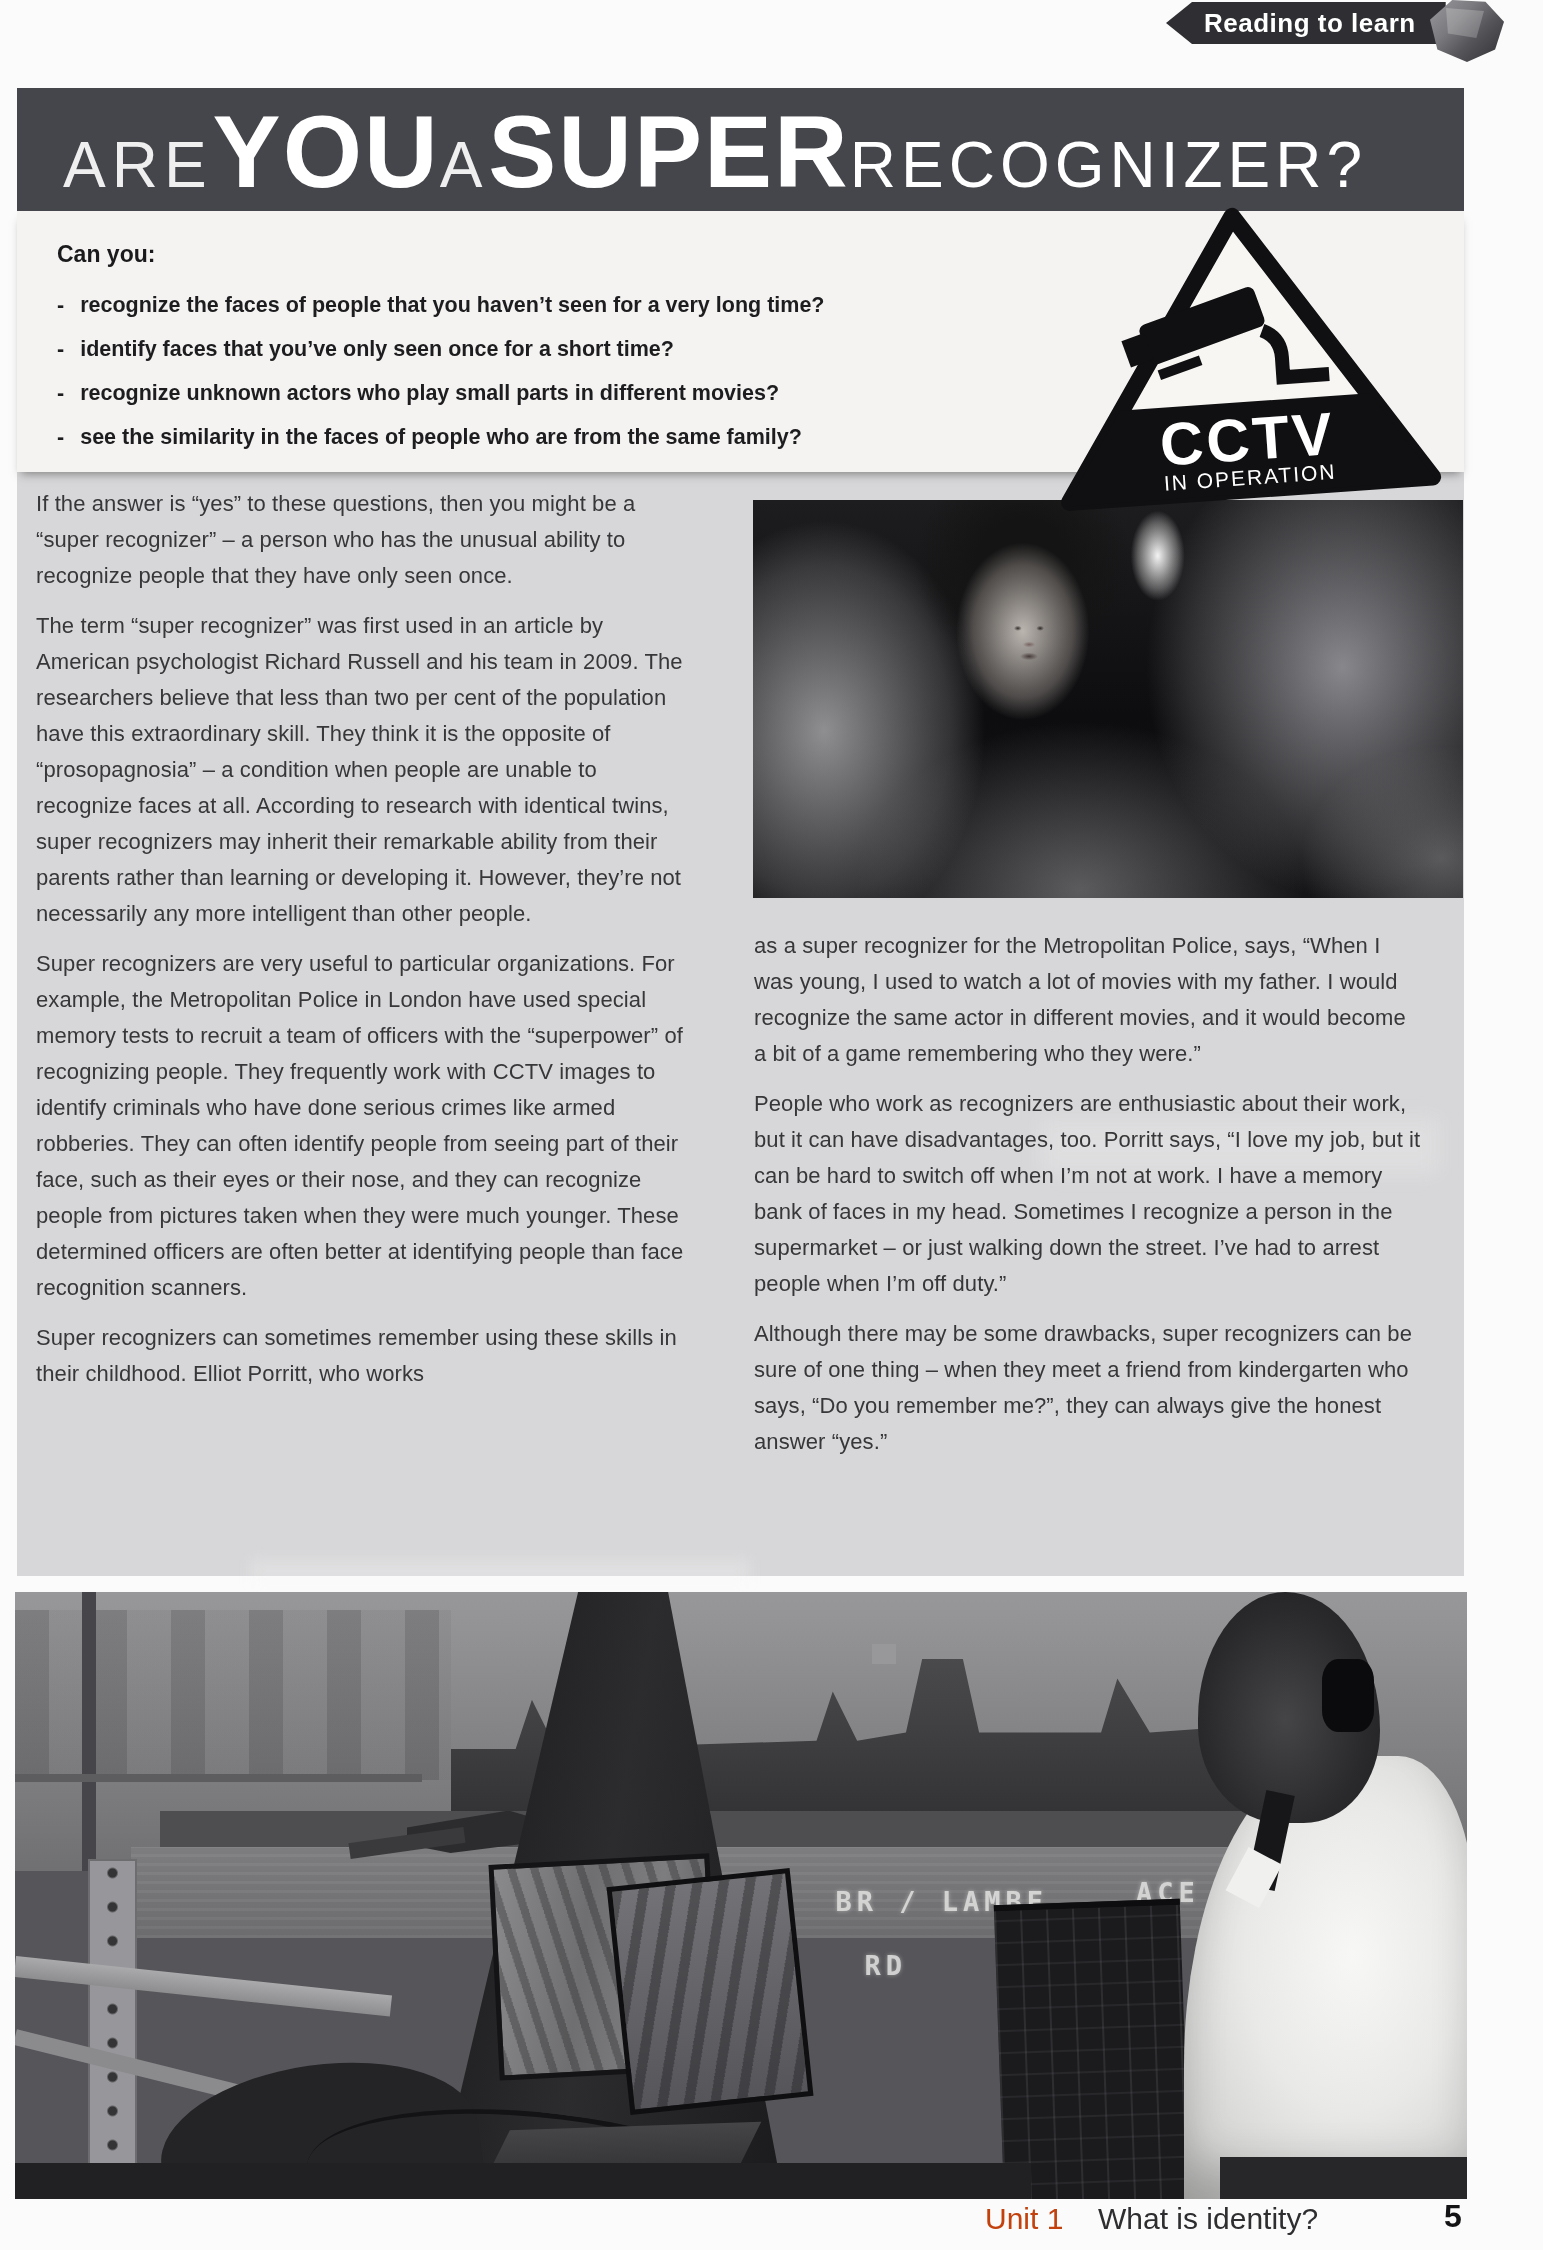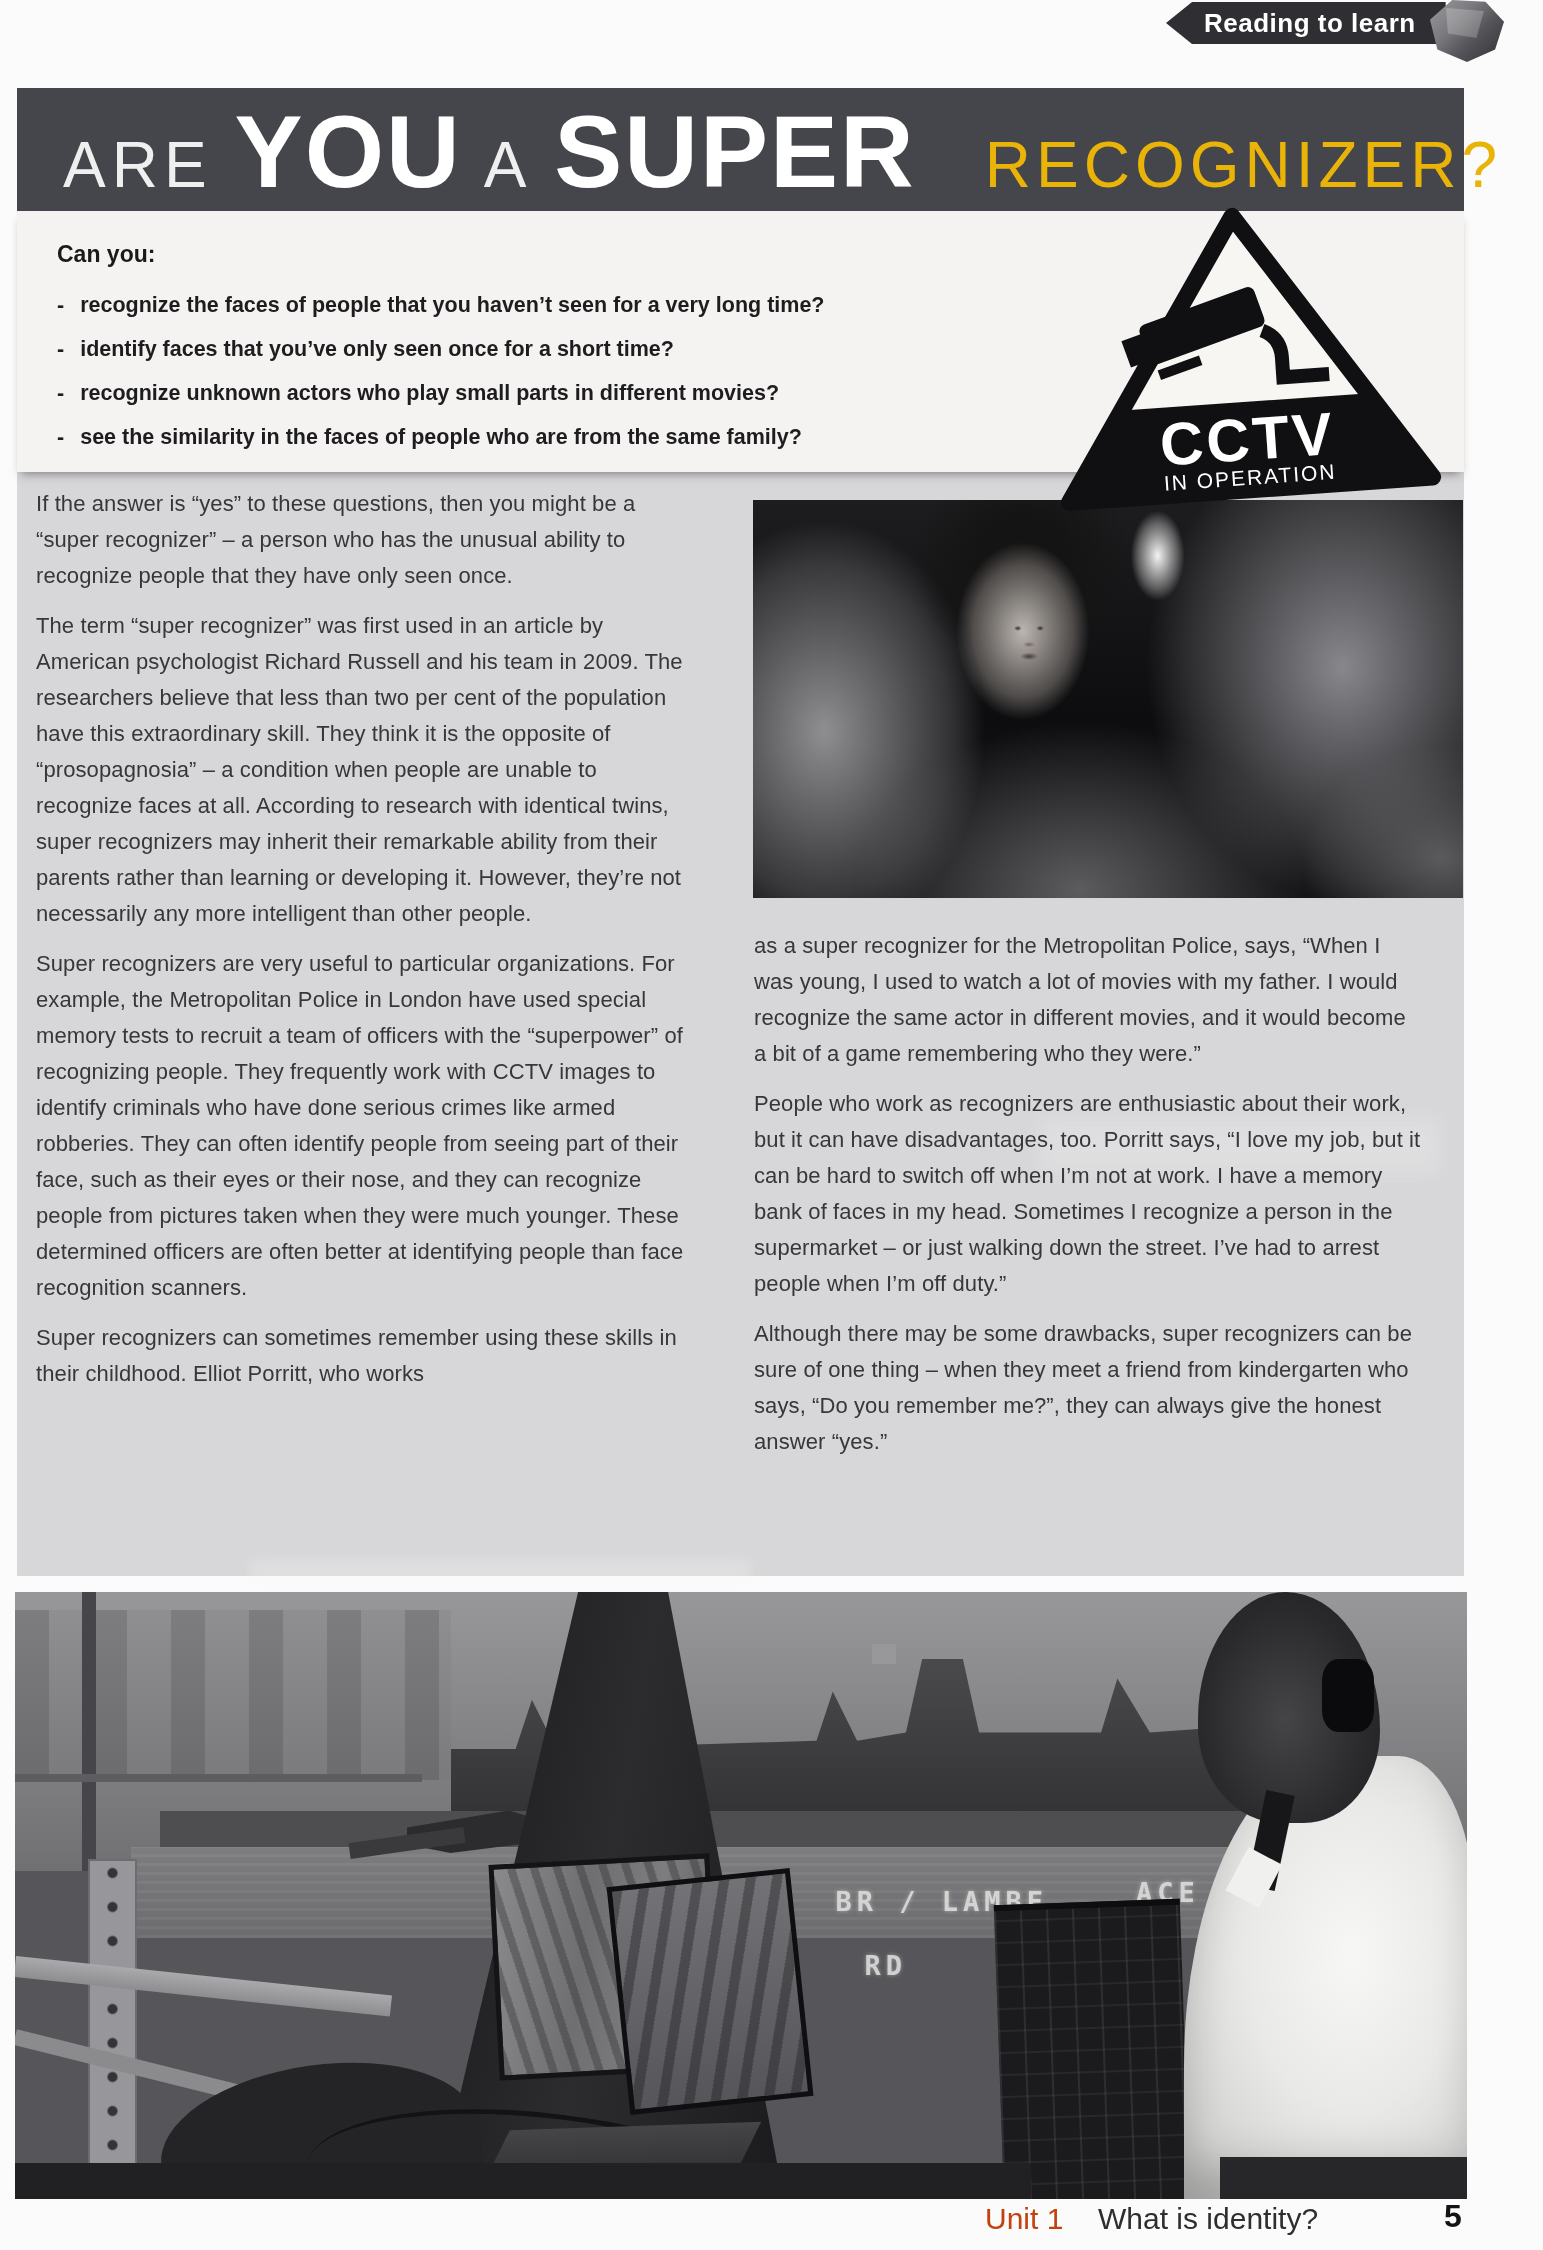--- a/index.html
+++ b/index.html
@@ -12,24 +12,24 @@
          clip-path:polygon(0 50%,26px 0,100% 0,100% 100%,26px 100%);
          font-size:26px;font-weight:bold;letter-spacing:.5px;z-index:6;justify-content:center;}
   .gem{left:1430px;top:0;width:74px;height:62px;z-index:7;
        background:linear-gradient(135deg,#9a9a9e 0%,#7b7b7f 35%,#55555a 60%,#303034 100%);
        clip-path:polygon(30% 0,75% 3%,100% 35%,88% 80%,50% 100%,10% 80%,0 32%);}
   .gem-facet{left:1446px;top:8px;width:38px;height:30px;background:rgba(255,255,255,.22);
        clip-path:polygon(0 0,100% 10%,80% 100%,5% 85%);z-index:8;}
 
   
   .banner{left:17px;top:88px;width:1447px;height:123px;background:#45464b;z-index:2;}
-  .banner-inner{display:flex;align-items:baseline;gap:22px;padding:6px 0 0 46px;white-space:nowrap;}
+  .banner-inner{display:flex;align-items:baseline;padding:6px 0 0 46px;white-space:nowrap;}
   .w-light{font-size:64px;font-weight:400;letter-spacing:6px;color:#efefef;}
   .w-heavy{font-size:102px;font-weight:700;letter-spacing:2px;color:#fff;}
-  .w-wide{font-size:64px;font-weight:400;letter-spacing:5px;color:#eab308;margin-left:47px;}
+  .w-wide{font-size:64px;font-weight:400;letter-spacing:5px;color:#ffffff;}
 
   
   .panel{left:17px;top:211px;width:1447px;height:261px;background:#f4f3f1;
          box-shadow:0 6px 9px -4px rgba(50,50,50,.5);z-index:1;padding:0;box-sizing:border-box;}
   .panel-head{position:absolute;left:40px;top:30px;font-size:23px;font-weight:bold;color:#1a1a1d;}
   .panel-list{position:absolute;left:40px;top:72px;list-style:none;margin:0;padding:0;}
   .panel-list li{font-size:21.5px;font-weight:bold;color:#1d1d20;line-height:44px;display:flex;}
   .dash{margin-right:16px;}
 
   

